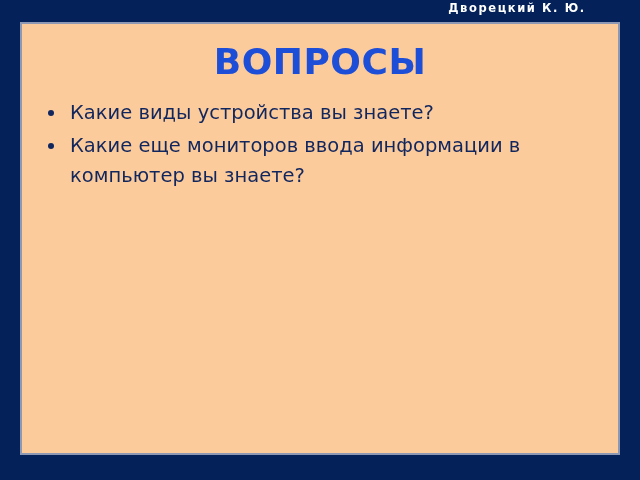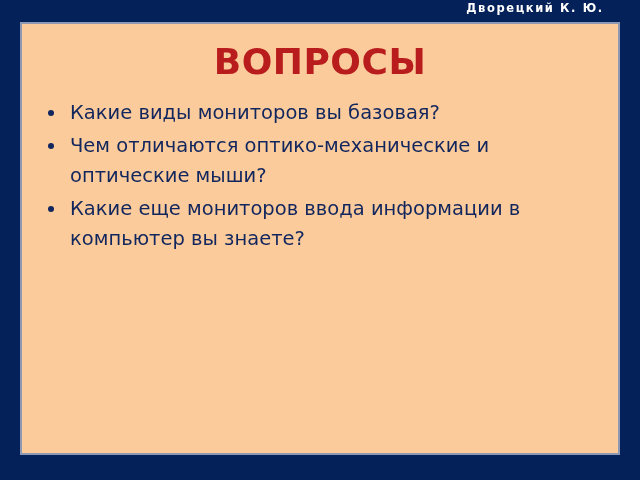--- a/index.html
+++ b/index.html
@@ -18,21 +18,21 @@
     width: 640px;
     height: 480px;
     background: #042259;
     box-sizing: border-box;
   }
 
   
   #author-credit {
     position: absolute;
     top: 2px;
-    right: 0;
+    right: 18px;
     width: 210px;
     text-align: center;
     color: #FFFFFF;
     font-family: "DejaVu Sans", sans-serif;
     font-size: 11.5px;
     font-weight: bold;
     letter-spacing: 1.6px;
     line-height: 13px;
     white-space: normal;
   }
@@ -47,21 +47,21 @@
     background: #FBCB9B;
     border: 2px solid #8d99b4;
     box-sizing: border-box;
     overflow: hidden;
   }
 
   #slide-title {
     margin: 0;
     padding-top: 16px;
     text-align: center;
-    color: #b91c1c;
+    color: #1d4ed8;
     font-family: "DejaVu Sans", sans-serif;
     font-size: 36px;
     font-weight: bold;
     letter-spacing: 0.5px;
     line-height: 44px;
   }
 
   #question-list {
     list-style: none;
     margin: 0;
@@ -103,27 +103,23 @@
   <div id="content-panel">
 
     <h1 id="slide-title">ВОПРОСЫ</h1>
 
     <ul id="question-list">
 
 
 
       <li class="question-item">
         <span class="bullet-icon"></span>
-        <span class="question-text">Какие виды мониторов вы базовая?</span>
+        <span class="question-text">Какие виды устройства вы знаете?</span>
       </li>
 
-      <li class="question-item">
-        <span class="bullet-icon"></span>
-        <span class="question-text">Чем отличаются оптико-механические и оптические мыши?</span>
-      </li>
 
       <li class="question-item">
         <span class="bullet-icon"></span>
         <span class="question-text">Какие еще мониторов ввода информации в компьютер вы знаете?</span>
       </li>
 
     </ul>
   </div>
 </div>
 

